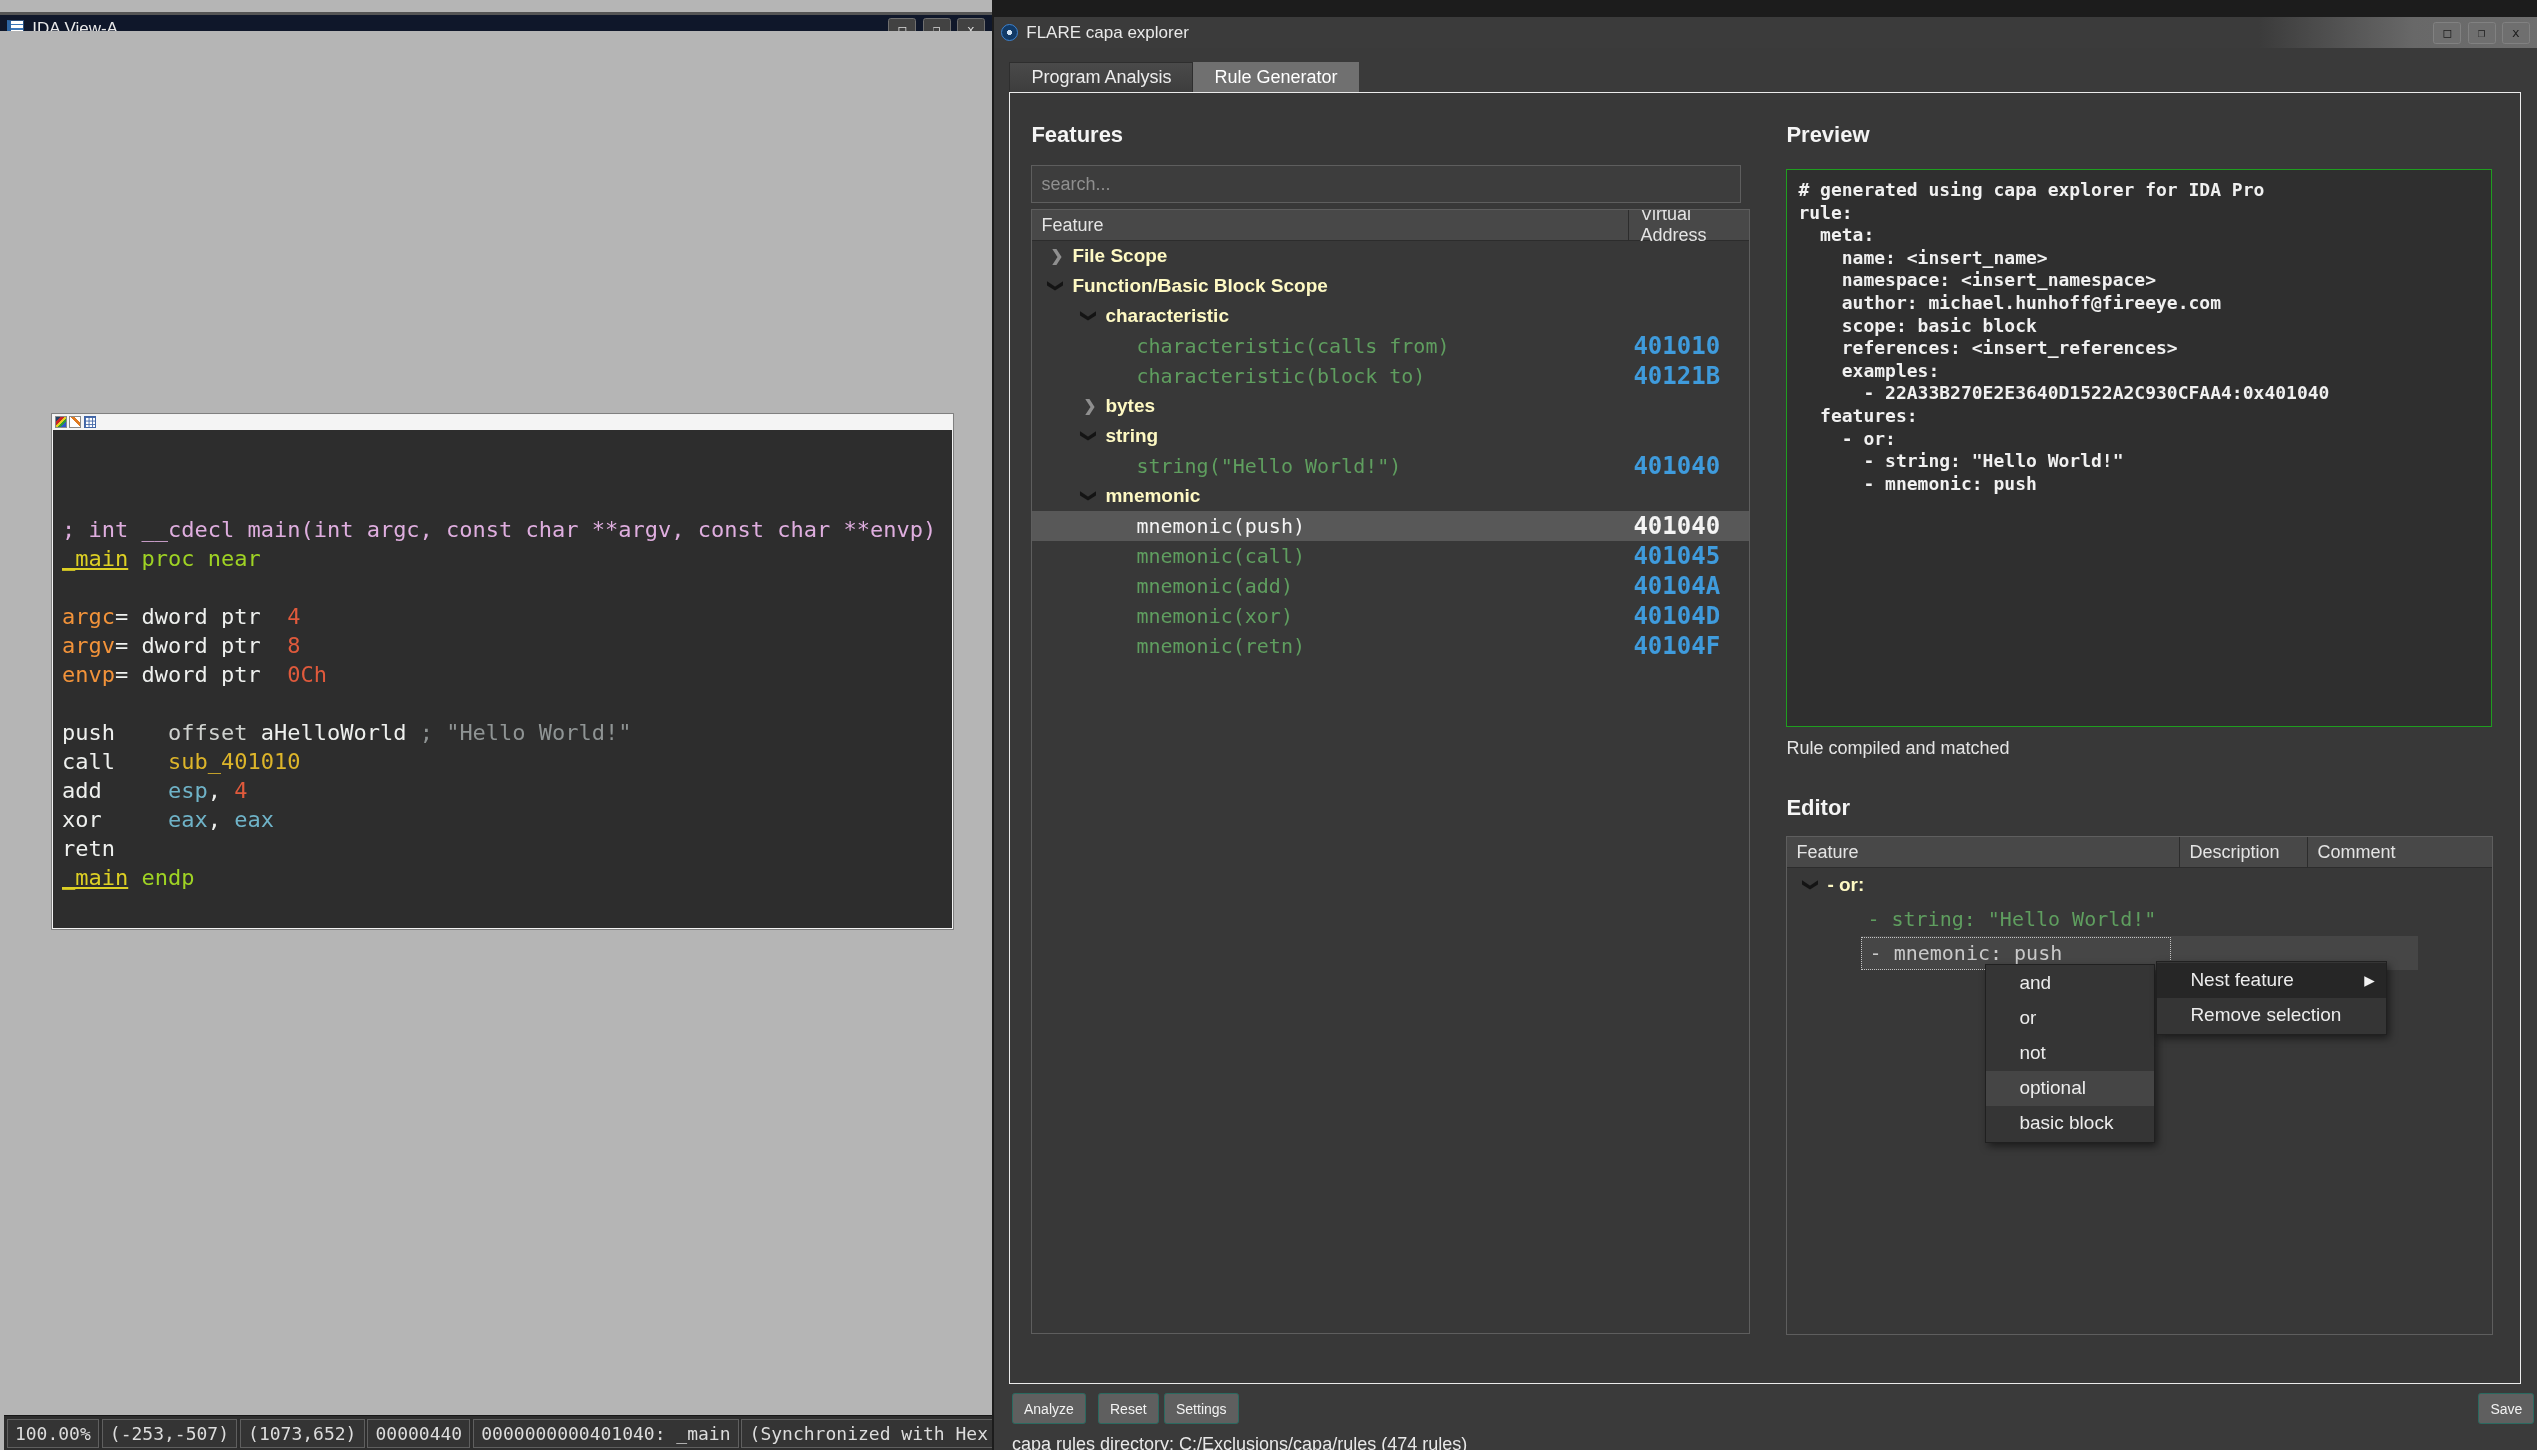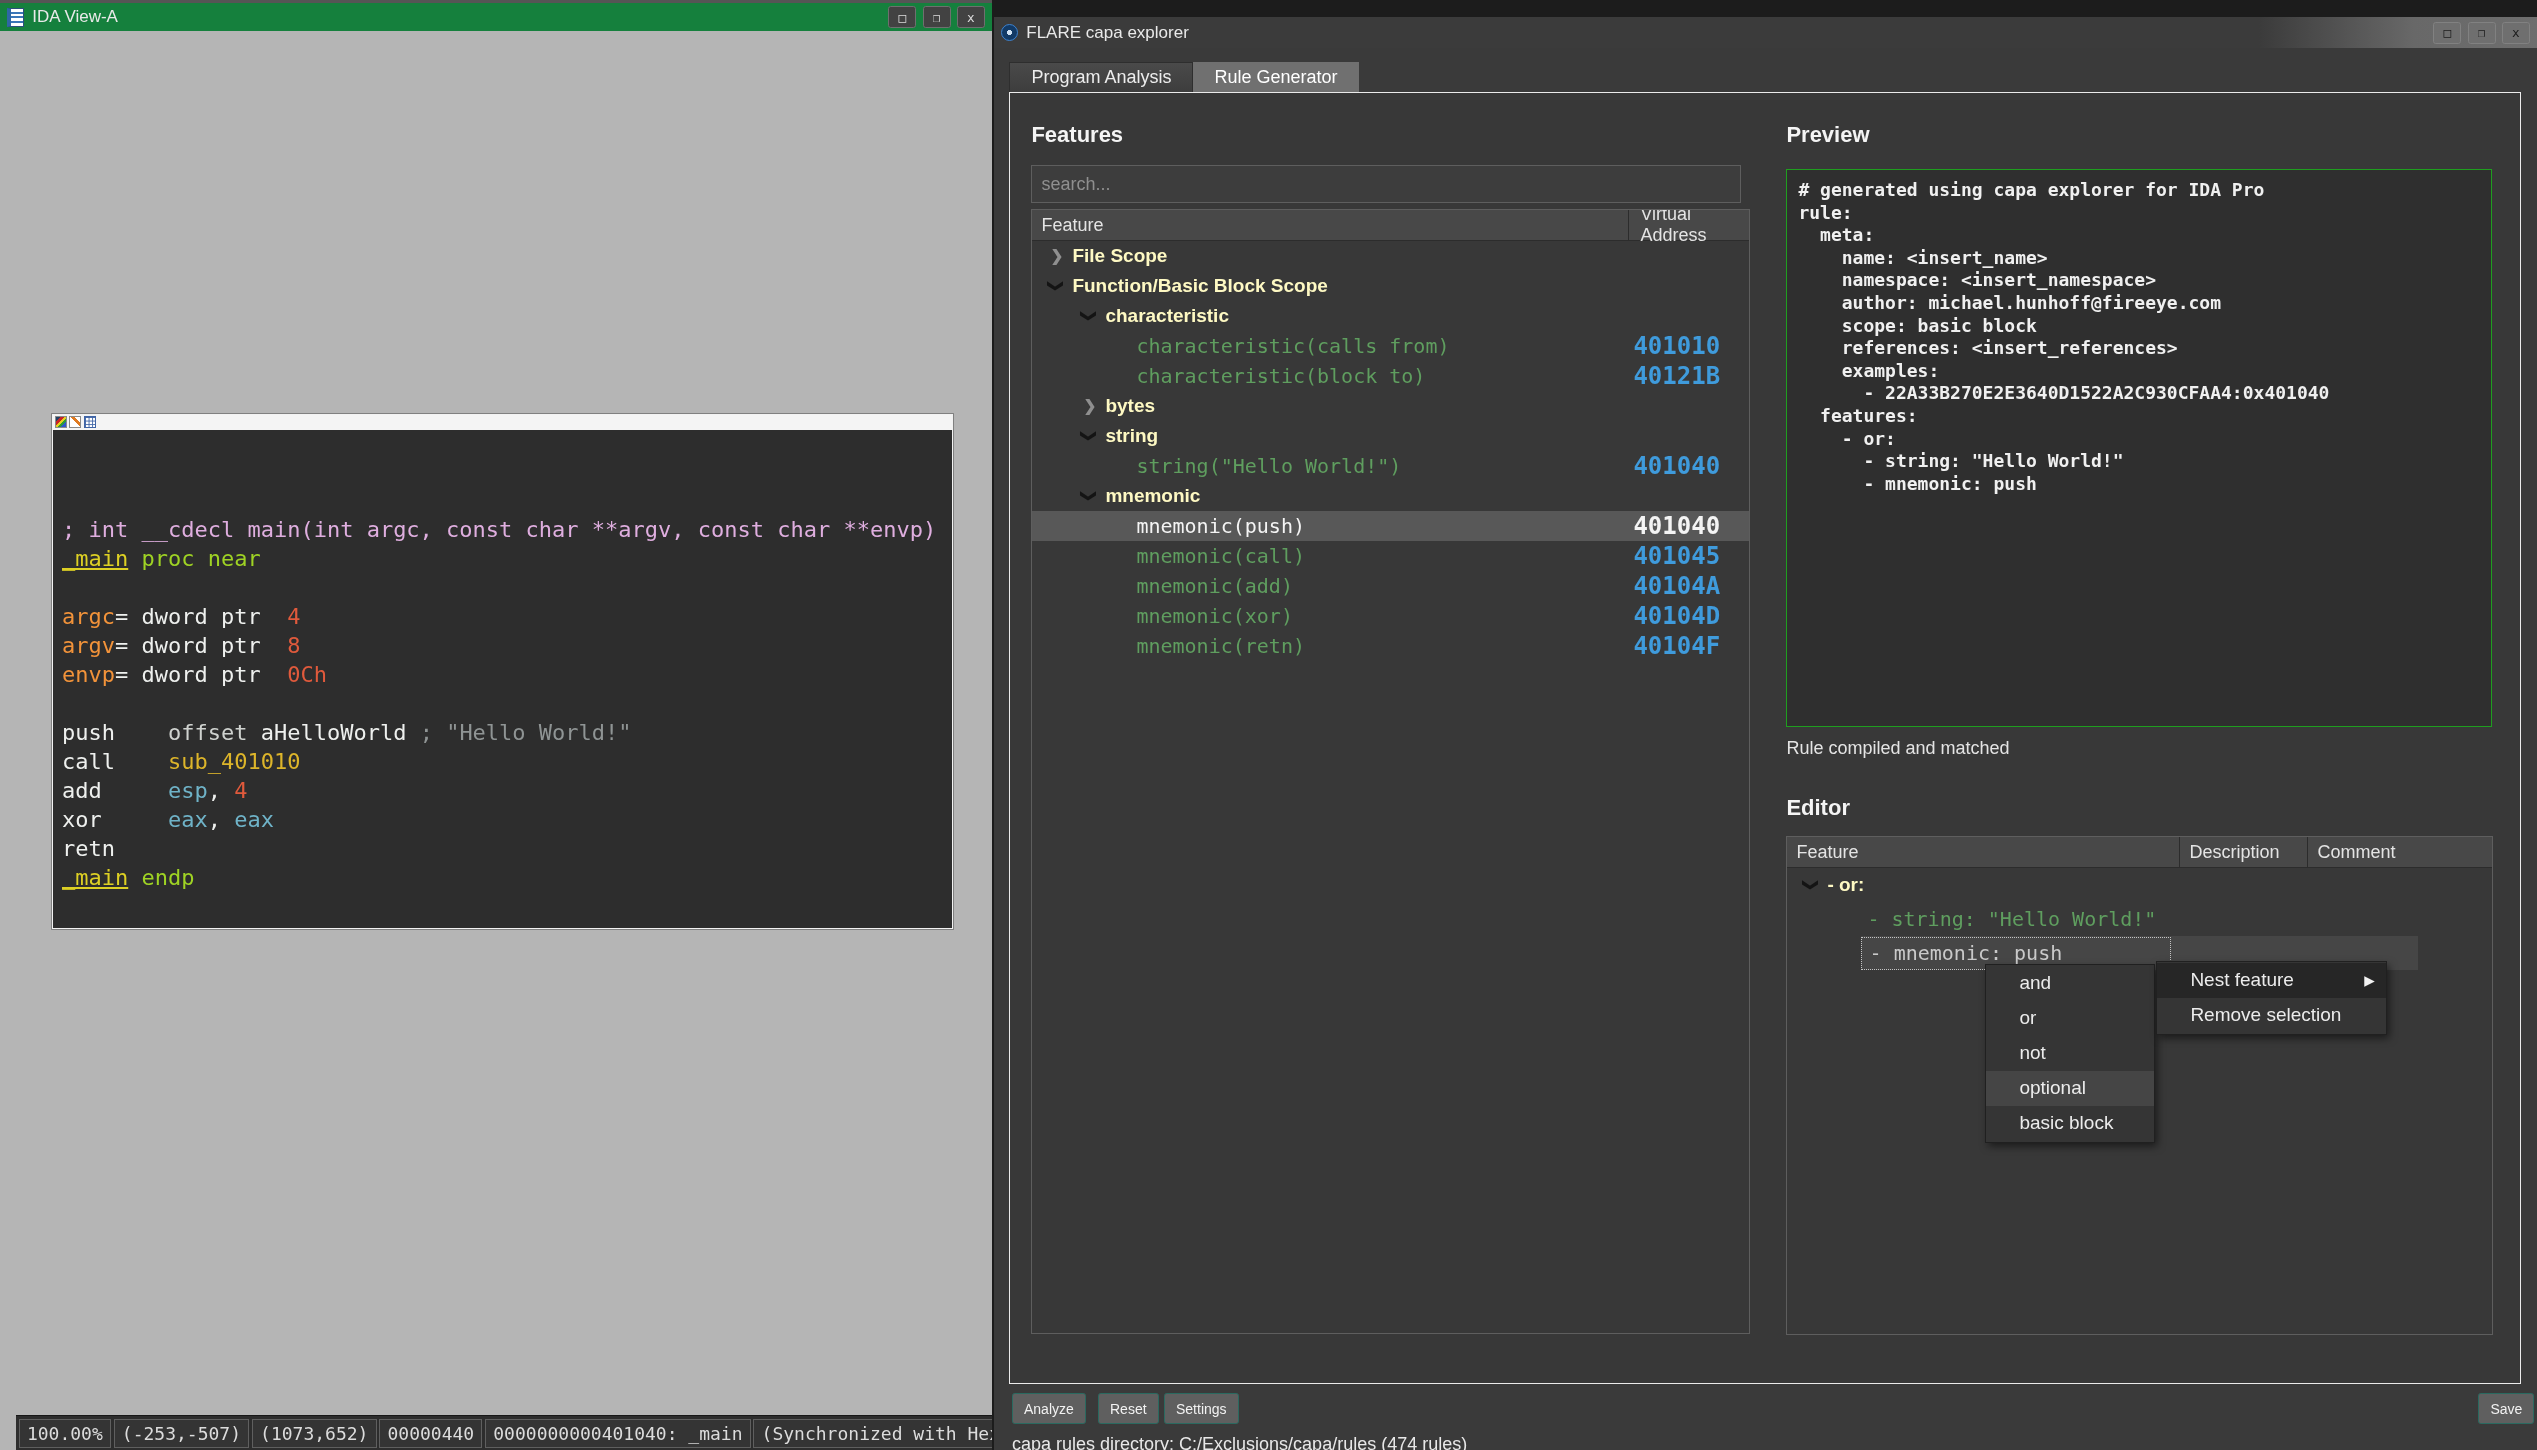--- a/index.html
+++ b/index.html
@@ -8,21 +8,21 @@
 
   
   .titlebar { height:31px; display:flex; align-items:center; padding:0 7.2px; }
   .win-title { color:#e9e9e9; font-size:17px; margin-left:8.1px; white-space:nowrap; }
   .win-btns { margin-left:auto; display:flex; gap:6.3px; }
   .win-btn { width:28px; height:22px; border-radius:2.7px; display:flex; align-items:center;
              justify-content:center; font-family:"DejaVu Sans Mono",monospace; font-size:12.7px; }
 
   
   .ida-window { position:absolute; left:0; top:0; width:992px; height:1451px; background:#b5b5b5; }
-  .ida-window .titlebar { background:#15803d; border-top:3.6px solid #555; }
+  .ida-window .titlebar { background:#0f172a; border-top:3.6px solid #555;margin-top:12px; }
   .ida-window .win-btn { background:#424242; border:0.9px solid #6f6f6f; color:#dcdcdc; }
   .ida-doc-icon { width:17px; height:19px; border:0.9px solid #2a4f7c; background:
       linear-gradient(#ffffff 0 2.7px, #3a76b8 2.7px 4.5px, #ffffff 4.5px 7.2px, #3a76b8 7.2px 9px,
                       #ffffff 9px 11.8px, #3a76b8 11.8px 13.6px, #ffffff 13.6px 100%);
       border-left:4.5px solid #2e66a4; }
   .ida-content { position:absolute; top:31px; left:0; right:0; bottom:36px; background:#b5b5b5; }
 
   .graph-node { position:absolute; left:52px; top:383px; width:901px; height:515px;
                 background:#2d2d2d; border:1.8px solid #f2f2f2; box-shadow:0 0 0 0.9px #7a7a7a; }
   .node-titlebar { height:14.5px; background:#f4f4f4; display:flex; align-items:center; gap:2.7px; padding:0 1.8px; }
@@ -32,21 +32,21 @@
   .ni-grid   { background-color:#ffffff; border-color:#3f64a5;
                background-image:linear-gradient(#3f64a5 0.9px,transparent 0.9px),linear-gradient(90deg,#3f64a5 0.9px,transparent 0.9px);
                background-size:3.6px 3.6px; }
   .code { padding:85px 9px 0 9px; font-family:"DejaVu Sans Mono",monospace; font-size:22px; line-height:29px; }
   .cl { white-space:pre; }
   .tk-pink{color:#dfaedf} .tk-yel{color:#ddd024} .tk-gold{color:#ddb52a}
   .tk-grn{color:#9fd324}  .tk-org{color:#f2933a} .tk-red{color:#e05a3c}
   .tk-blu{color:#6fb3c8}  .tk-wht{color:#eef0ee} .tk-gry{color:#8f9494} .tk-lgy{color:#cfd2cf}
   .tk-ul{text-decoration:underline}
 
-  .ida-statusbar { position:absolute; bottom:0; left:16px; right:0; height:36px; background:#2d2d2d;
+  .ida-statusbar { position:absolute; bottom:0; left:4px; right:0; height:36px; background:#2d2d2d;
                    display:flex; align-items:center; gap:2.7px; padding-left:2.7px; overflow:hidden;
                    font-family:"DejaVu Sans Mono",monospace; font-size:18px; color:#dcdcdc;
                    border-top:0.9px solid #171717; }
   .seg { border:0.9px solid #5f5f5f; background:#343434; padding:2.7px 7.2px; white-space:nowrap; flex:0 0 auto; }
 
   
   .capa-window { position:absolute; left:994px; top:17px; width:1543px; height:1451px; background:#3a3a3a; }
   .capa-window .titlebar { background:linear-gradient(90deg,#3b3b3b 0%,#3b3b3b 82%,#686868 92%,#6e6e6e 100%); }
   .capa-window .win-btn { background:#6f6f6f; border:0.9px solid #818181; color:#1c1c1c; }
   .capa-icon { width:17px; height:17px; border-radius:50%; border:1.8px solid #3b82d0;

